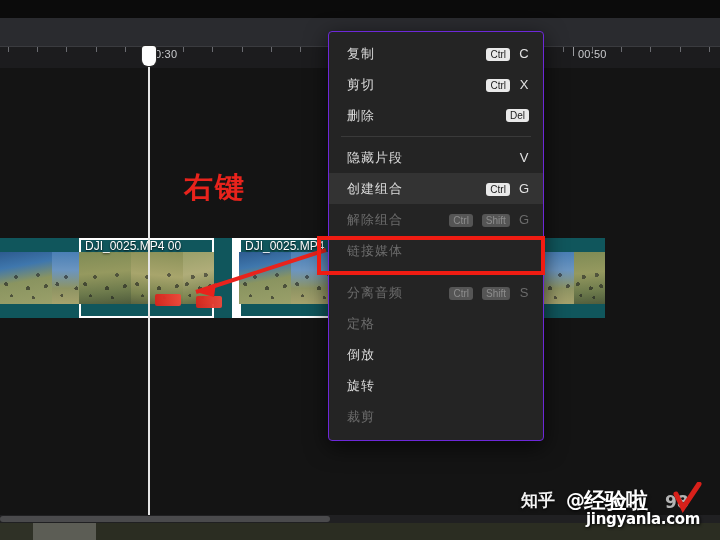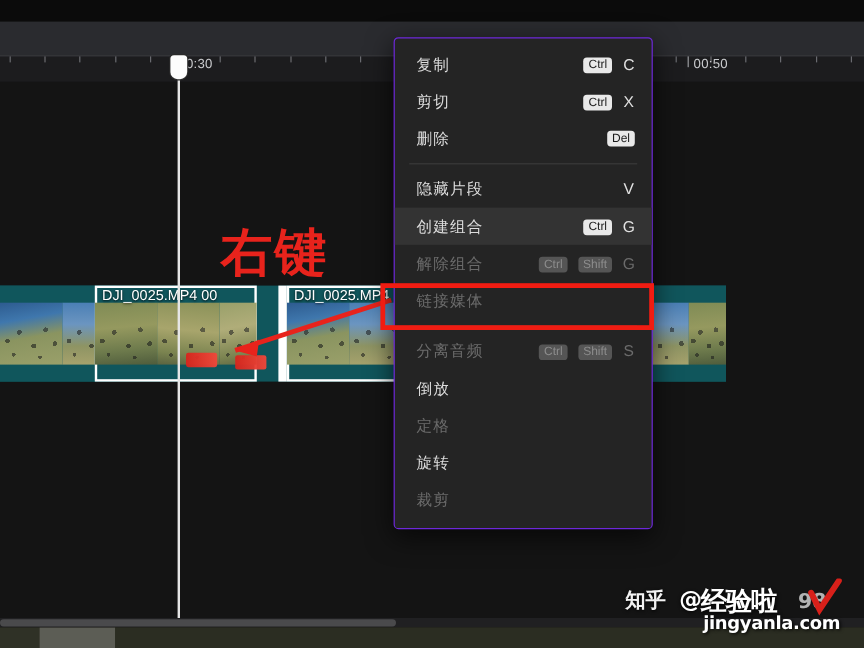--- a/index.html
+++ b/index.html
@@ -192,21 +192,21 @@
         </div>
         <div class="clipgap" style="left: 232px;"></div>
         <div style="position: absolute; left: 155px; top: 56px; width: 26px; height: 12px; background: linear-gradient(90deg, rgb(216, 36, 28), rgb(240, 71, 58)); border-radius: 2px; opacity: 0.95; z-index: 2;"></div>
         <div style="position: absolute; left: 196px; top: 58px; width: 26px; height: 12px; background: linear-gradient(90deg, rgb(216, 36, 28), rgb(240, 71, 58)); border-radius: 2px; opacity: 0.95; z-index: 2;"></div>
       </div>
   </div>
 
   <div class="playhead" id="playhead" style="left: 148px; height: 469px;"></div>
   <div class="playhead-head" id="playhead-head" style="left: 142px;"></div>
 
-  <div class="annot-text" id="annot" style="left:184px;top:182px;font-size:43px;">右键</div>
+  <div class="annot-text" id="annot" style="left:184px;top:168px;font-size:29px;">右键</div>
 
   <svg class="arrow-svg" viewBox="0 0 720 540">
     <path d="M326,250 L196,292" stroke="#e8231c" stroke-width="4" fill="none"></path>
     <path d="M196,292 L216,283 L214,297 Z" fill="#e8231c"></path>
     <path d="M326,250 L300,256 L308,268 Z" fill="#e8231c" opacity="0"></path>
   </svg>
 
   <div class="ctxmenu" id="ctxmenu">
       <div class="mi">
         <span class="mlabel">复制</span>
@@ -256,26 +256,26 @@
       </div>
       <div class="msep"></div>
       <div class="mi disabled">
         <span class="mlabel">分离音频</span>
         <span class="msc">
           <span class="key">Ctrl</span>
           <span class="key">Shift</span>
           <span class="plain">S</span>
         </span>
       </div>
+      <div class="mi disabled">
+        <span class="mlabel">定格</span>
+        <span class="msc"></span>
+      </div>
       <div class="mi">
         <span class="mlabel">倒放</span>
-        <span class="msc"></span>
-      </div>
-      <div class="mi disabled">
-        <span class="mlabel">定格</span>
         <span class="msc"></span>
       </div>
       <div class="mi">
         <span class="mlabel">旋转</span>
         <span class="msc"></span>
       </div>
       <div class="mi disabled">
         <span class="mlabel">裁剪</span>
         <span class="msc"></span>
       </div>

